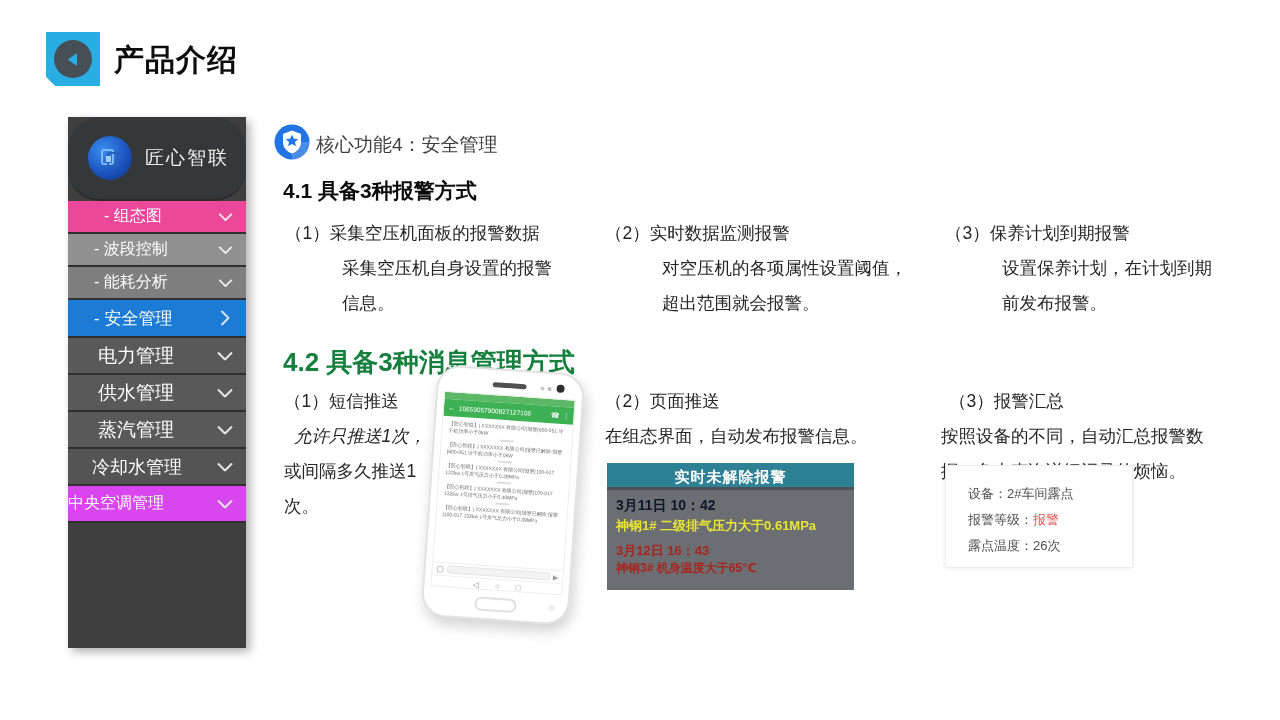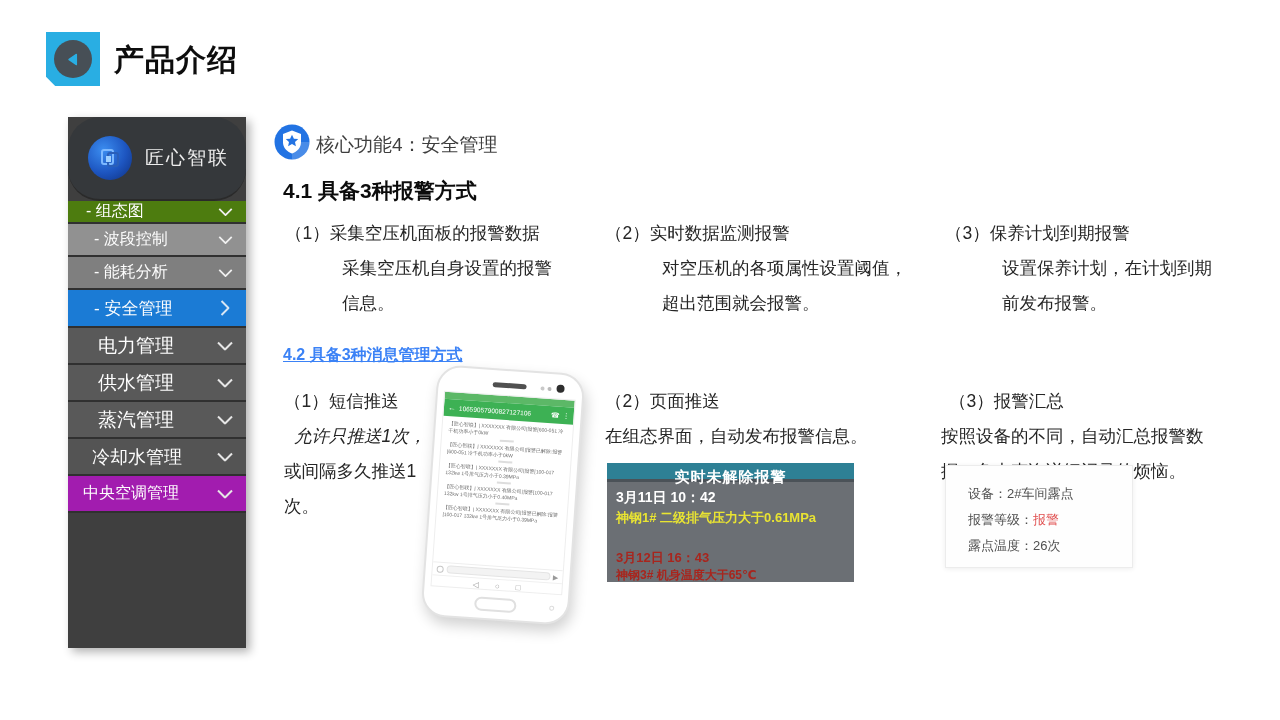--- a/index.html
+++ b/index.html
@@ -19,53 +19,53 @@
   .sb-logo { height:84px; background:#35383b; display:flex; align-items:center; padding-left:20px; gap:13px;
              border-bottom:2px solid #2a2a2a;border-radius:32px; }
   .logo-circle { width:44px; height:44px; border-radius:50%; flex:0 0 auto;
                  background:radial-gradient(circle at 35% 32%, #3b8df0 0%, #1d55c0 55%, #0e2f7d 100%);
                  display:flex; align-items:center; justify-content:center; }
   .logo-text { color:#ededed; font-size:19px; letter-spacing:2px; }
 
   .sb-item { position:relative; display:flex; align-items:center; border-bottom:2px solid #303030; color:#fdfdfd;
              cursor:pointer; }
   .t-blue  { background:#1b7bd5; font-size:19px; padding-left:30px; height:38px; }
-  .t-sub1  { background:#4d7c0f; font-size:16px; padding-left:18px; height:23px; }
+  .t-sub1  { background:#ec4899; font-size:16px; padding-left:36px; height:33px; }
   .t-sub2  { background:#919191; font-size:16px; padding-left:26px; height:33px; }
   .t-sub3  { background:#7f7f7f; font-size:16px; padding-left:26px; height:33px; }
   .t-dark  { background:#595959; font-size:19px; padding-left:30px; height:37px; }
   .t-dark2 { background:#545454; font-size:18px; padding-left:24px; height:37px; }
-  .t-dark3 { background:#a21caf; font-size:16px; padding-left:15px; height:37px; }
+  .t-dark3 { background:#d946ef; font-size:16px; height:37px; }
   .chev { position:absolute; right:13px; top:50%; transform:translateY(-50%); line-height:0; }
   .chev.right { transform:translateY(-50%) rotate(-90deg); }
 
   
   .shield-wrap { position:absolute; left:274px; top:124px; line-height:0; }
   .feature-label { position:absolute; left:316px; top:132px; font-size:19px; color:#3e3e3e; }
   .h41 { position:absolute; left:283px; top:177px; font-size:21px; font-weight:bold; color:#0c0c0c; }
-  .h42 { position:absolute; left:283px; top:345px; font-size:16px; font-weight:bold; color:#3b82f6;text-decoration:underline; }
+  .h42 { position:absolute; left:283px; top:345px; font-size:26px; font-weight:bold; color:#15803d; }
 
   .col { position:absolute; top:216px; width:345px; font-size:17.5px; color:#262626; line-height:35px; }
   .c1 { left:285px; } .c2 { left:605px; } .c3 { left:945px; }
   .fc { padding-left:57px; }
 
   .sms-text { position:absolute; left:284px; top:384px; width:160px; font-size:17.5px; line-height:35px; color:#262626; }
   .sms-text .ind { padding-left:10px;font-style:italic; }
   .push-text { position:absolute; left:605px; top:384px; width:300px; font-size:17.5px; line-height:35px; color:#262626; }
   .sum-text  { position:absolute; left:941px; top:384px; width:320px; font-size:17.5px; line-height:35px; color:#262626; }
   .sum-text .ind { padding-left:8px; }
 
   
   .alarm-panel { position:absolute; left:607px; top:463px; width:247px; height:130px; }
-  .ap-head { height:19px; background:#2e8095; color:#fff; font-weight:bold; font-size:15px; text-align:center;
+  .ap-head { height:27px; background:#2e8095; color:#fff; font-weight:bold; font-size:15px; text-align:center;
              line-height:27px; letter-spacing:1px; border-bottom:3px solid #4b5258; }
   .ap-body { height:100px; background:#6b6f74; padding:5px 9px; }
-  .ap-t1 { color:#ffffff; font-weight:bold; font-size:14px; line-height:21px; }
+  .ap-t1 { color:#0f172a; font-weight:bold; font-size:14px; line-height:21px; }
   .ap-x1 { color:#e9e432; font-weight:bold; font-size:13px; line-height:20px; }
-  .ap-t2 { color:#a8251d; font-weight:bold; font-size:13px; line-height:18px; margin-top:21px; }
+  .ap-t2 { color:#a8251d; font-weight:bold; font-size:13px; line-height:18px; margin-top:6px; }
   .ap-x2 { color:#a8251d; font-weight:bold; font-size:12px; line-height:16px; }
 
   
   .device-card { position:absolute; left:945px; top:465px; width:188px; height:103px; background:#fefefe;
                  border:1px solid #ececec; box-shadow:0 1px 5px rgba(0,0,0,.07); }
   .dc-inner { margin:15px 0 0 22px; font-size:13px; color:#4f4f4f; line-height:26px; }
   .dc-alarm { color:#e05050; }
 
   
   .phone { position:absolute; left:429px; top:369px; width:148px; height:252px; transform:rotate(4deg);

